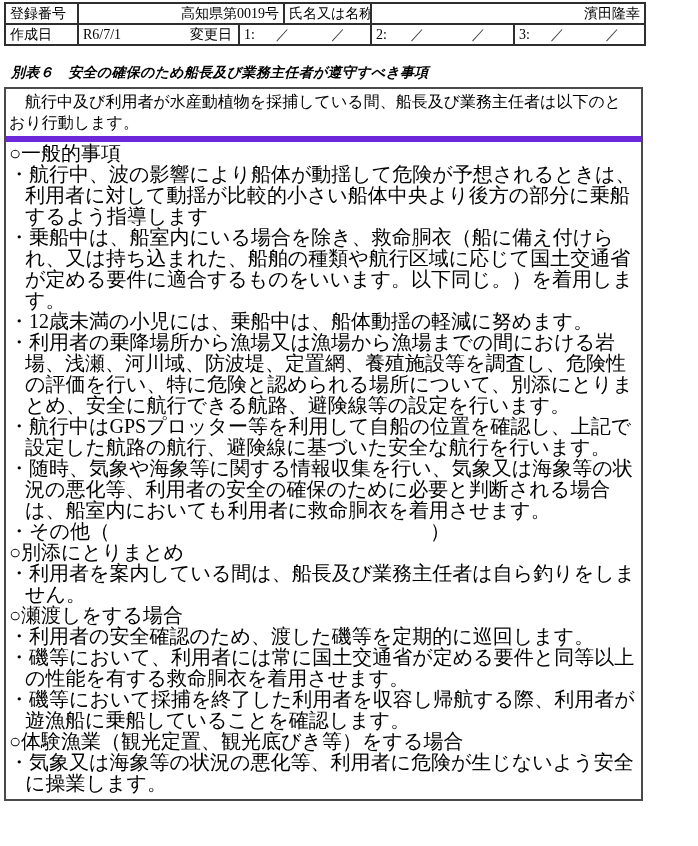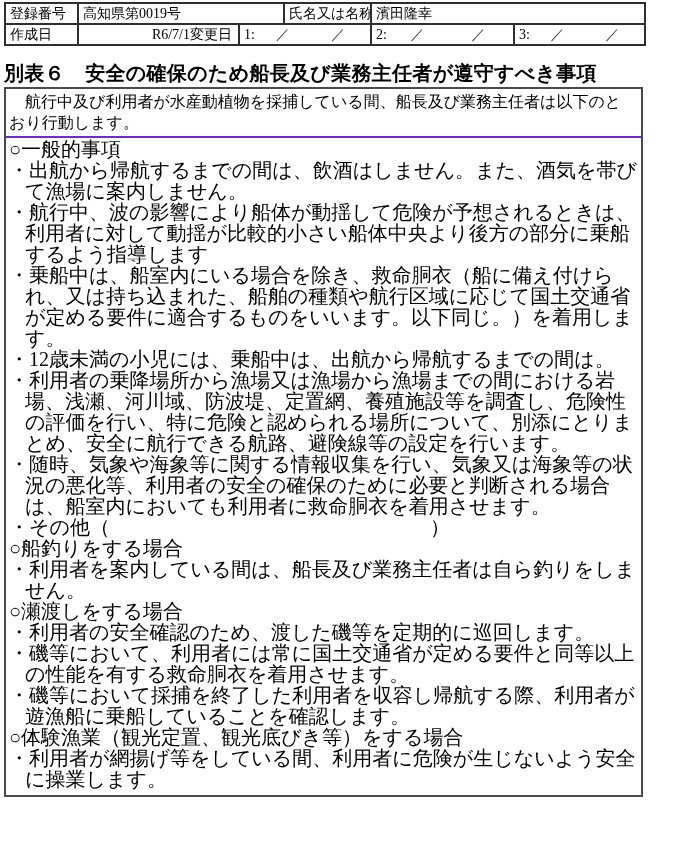--- a/index.html
+++ b/index.html
@@ -29,59 +29,60 @@
   }
   table.header-table td {
     border: 2px solid #2e2e2e;
     padding: 0 4px;
     height: 19px;
     line-height: 17px;
     overflow: hidden;
     white-space: nowrap;
   }
   td.lbl { text-align: left; }
-  td.val { text-align: left; }
+  td.val { text-align: right; }
   .slot {
     display: flex;
     align-items: center;
     width: 100%;
   }
   .slot .slot-no { flex: 0 0 auto; }
   .slot .sl {
     flex: 1 1 auto;
     text-align: center;
     color: #333;
   }
   .created-flex { display: flex; align-items: center; width: 100%; }
-  .created-flex .cv { flex: 1 1 auto; text-align: right; }
+  .created-flex .cv { flex: 1 1 auto; text-align: left; }
   .created-flex .cl { flex: 0 0 auto; padding-right: 2px; }
   td.dash-left   { border-left: 1px dashed #6a6a6a; }
   td.no-right    { border-right: none; }
 
   
   .doc-title {
-    margin: 17px 0 4px 0;
-    font-size: 20px;
+    margin: 17px 0 4px 7px;
+    font-size: 14px;
     font-weight: 700;
     letter-spacing: 0.3px;
     line-height: 20px;
+    font-style: italic;
   }
 
   
   .rules-box {
     width: 639px;
     border: 2px solid #4a4a4a;
     box-sizing: border-box;
     background: #fff;
   }
   .rules-intro {
     font-size: 16px;
     line-height: 21px;
     padding: 2px 16px 3px 3px;
-    border-bottom: 2px solid #6d28d9;
+    border-bottom: 6px solid #6d28d9;
   }
   .rules-body {
     font-size: 20px;
     line-height: 21px;
     padding: 1px 3px 5px 3px;
   }
   .rule-line { }
   .line-bullet {
     padding-left: 16px;
     text-indent: -16px;
@@ -146,48 +147,48 @@
     </table>
 
   <div class="doc-title">別表６　安全の確保のため船長及び業務主任者が遵守すべき事項</div>
 
   <div class="rules-box">
     <div class="rules-intro">　航行中及び利用者が水産動植物を採捕している間、船長及び業務主任者は以下のとおり行動します。</div>
     <div class="rules-body">
 
         <div class="rule-line line-section">○一般的事項</div>
 
-        <div class="rule-line line-bullet">・出航から帰航するまでの間は、飲酒はしません。また、酒気を帯びて漁場に案内しません。</div>
 
 
         <div class="rule-line line-bullet">・航行中、波の影響により船体が動揺して危険が予想されるときは、利用者に対して動揺が比較的小さい船体中央より後方の部分に乗船するよう指導します</div>
 
         <div class="rule-line line-bullet">・乗船中は、船室内にいる場合を除き、救命胴衣（船に備え付けられ、又は持ち込まれた、船舶の種類や航行区域に応じて国土交通省が定める要件に適合するものをいいます。以下同じ。）を着用します。</div>
 
 
-        <div class="rule-line line-bullet">・12歳未満の小児には、乗船中は、出航から帰航するまでの間は。</div>
+        <div class="rule-line line-bullet">・12歳未満の小児には、乗船中は、船体動揺の軽減に努めます。</div>
 
         <div class="rule-line line-bullet">・利用者の乗降場所から漁場又は漁場から漁場までの間における岩場、浅瀬、河川域、防波堤、定置網、養殖施設等を調査し、危険性の評価を行い、特に危険と認められる場所について、別添にとりまとめ、安全に航行できる航路、避険線等の設定を行います。</div>
 
+        <div class="rule-line line-bullet">・航行中はGPSプロッター等を利用して自船の位置を確認し、上記で設定した航路の航行、避険線に基づいた安全な航行を行います。</div>
 
         <div class="rule-line line-bullet">・随時、気象や海象等に関する情報収集を行い、気象又は海象等の状況の悪化等、利用者の安全の確保のために必要と判断される場合は、船室内においても利用者に救命胴衣を着用させます。</div>
 
         <div class="rule-line line-bullet">・その他（　　　　　　　　　　　　　　　　）</div>
 
-        <div class="rule-line line-section">○船釣りをする場合</div>
+        <div class="rule-line line-section">○別添にとりまとめ</div>
 
         <div class="rule-line line-bullet">・利用者を案内している間は、船長及び業務主任者は自ら釣りをしません。</div>
 
         <div class="rule-line line-section">○瀬渡しをする場合</div>
 
         <div class="rule-line line-bullet">・利用者の安全確認のため、渡した磯等を定期的に巡回します。</div>
 
         <div class="rule-line line-bullet">・磯等において、利用者には常に国土交通省が定める要件と同等以上の性能を有する救命胴衣を着用させます。</div>
 
         <div class="rule-line line-bullet">・磯等において採捕を終了した利用者を収容し帰航する際、利用者が遊漁船に乗船していることを確認します。</div>
 
         <div class="rule-line line-section">○体験漁業（観光定置、観光底びき等）をする場合</div>
 
-        <div class="rule-line line-bullet">・利用者が網揚げ等をしている間、利用者に危険が生じないよう安全に操業します。</div>
+        <div class="rule-line line-bullet">・気象又は海象等の状況の悪化等、利用者に危険が生じないよう安全に操業します。</div>
       </div>
   </div>
 
 </div>
 
 </body></html>

